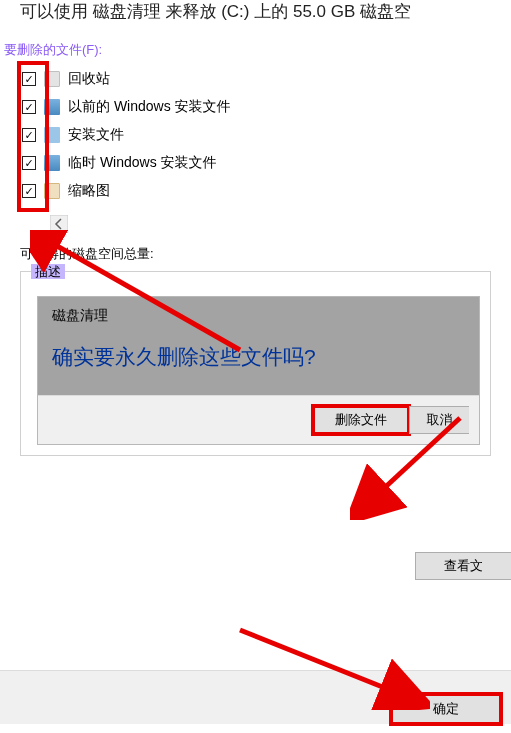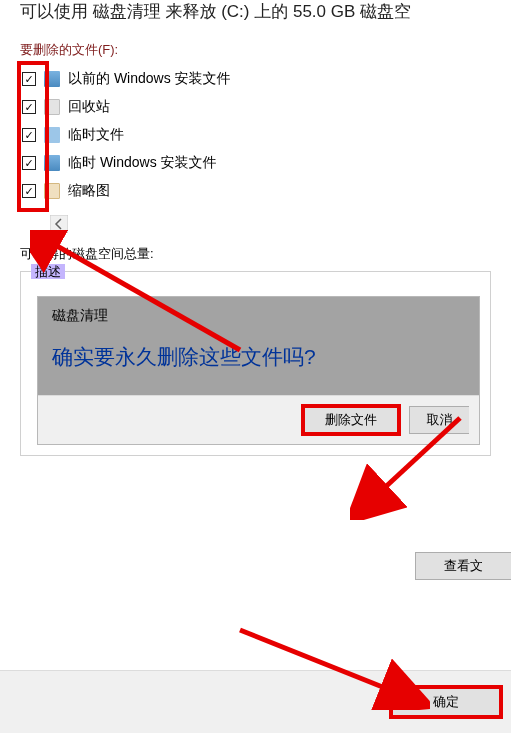--- a/index.html
+++ b/index.html
@@ -12,23 +12,23 @@
       overflow: hidden;
       position: relative;
     }
     .top-partial {
       padding: 0 20px;
       color: #222;
       font-size: 17px;
       white-space: nowrap;
     }
     .section-label {
-      padding: 18px 20px 6px 20px;
-      font-size: 13px;
-      color: #7f1d1d;
+      padding: 18px 20px 6px 4px;
+      font-size: 13px;
+      color: #8b5cf6;
     }
     .file-list-area {
       position: relative;
       padding: 0 20px;
     }
     .file-list {
       position: relative;
     }
     .file-row {
       display: flex;
@@ -132,21 +132,20 @@
     .dialog-body {
       padding: 14px 14px 24px 14px;
       font-size: 21px;
       color: #003399;
     }
     .dialog-buttons {
       background: #f0f0f0;
       padding: 10px 10px;
       display: flex;
       justify-content: flex-end;
-      gap: 10px;
       border-top: 1px solid #dcdcdc;
     }
     .btn {
       min-width: 96px;
       height: 28px;
       background: #e1e1e1;
       border: 1px solid #adadad;
       font-size: 13px;
       font-family: inherit;
       cursor: pointer;
@@ -165,25 +164,25 @@
       top: 552px;
       display: flex;
       gap: 10px;
       padding-right: 0;
     }
     .bottom-bar {
       position: absolute;
       left: 0;
       right: 0;
       top: 670px;
-      height: 63px;
+      height: 54px;
       background: #f0f0f0;
       border-top: 1px solid #dcdcdc;
       display: flex;
-      align-items: center;
+      align-items: flex-end;
       justify-content: flex-end;
       padding-right: 10px;
     }
     .arrow-svg {
       position: absolute;
       pointer-events: none;
       z-index: 10;
     }
   </style>
 </head>
@@ -191,32 +190,32 @@
 
 <div class="top-partial">可以使用 磁盘清理 来释放 (C:) 上的 55.0 GB 磁盘空</div>
 
 <div class="section-label">要删除的文件(F):</div>
 
 <div class="file-list-area">
   <div class="red-box-col"></div>
   <div class="file-list">
     <div class="file-row">
       <span class="chk checked"></span>
+      <span class="file-icon icon-bin"></span>
+      <span class="file-label">回收站</span>
+    </div>
+    <div class="file-row">
+      <span class="chk checked"></span>
       <span class="file-icon icon-folder"></span>
       <span class="file-label">以前的 Windows 安装文件</span>
     </div>
     <div class="file-row">
       <span class="chk checked"></span>
-      <span class="file-icon icon-bin"></span>
-      <span class="file-label">回收站</span>
-    </div>
-    <div class="file-row">
-      <span class="chk checked"></span>
       <span class="file-icon icon-temp"></span>
-      <span class="file-label">临时文件</span>
+      <span class="file-label">安装文件</span>
     </div>
     <div class="file-row">
       <span class="chk checked"></span>
       <span class="file-icon icon-folder"></span>
       <span class="file-label">临时 Windows 安装文件</span>
     </div>
     <div class="file-row">
       <span class="chk checked"></span>
       <span class="file-icon icon-thumb"></span>
       <span class="file-label">缩略图</span>

